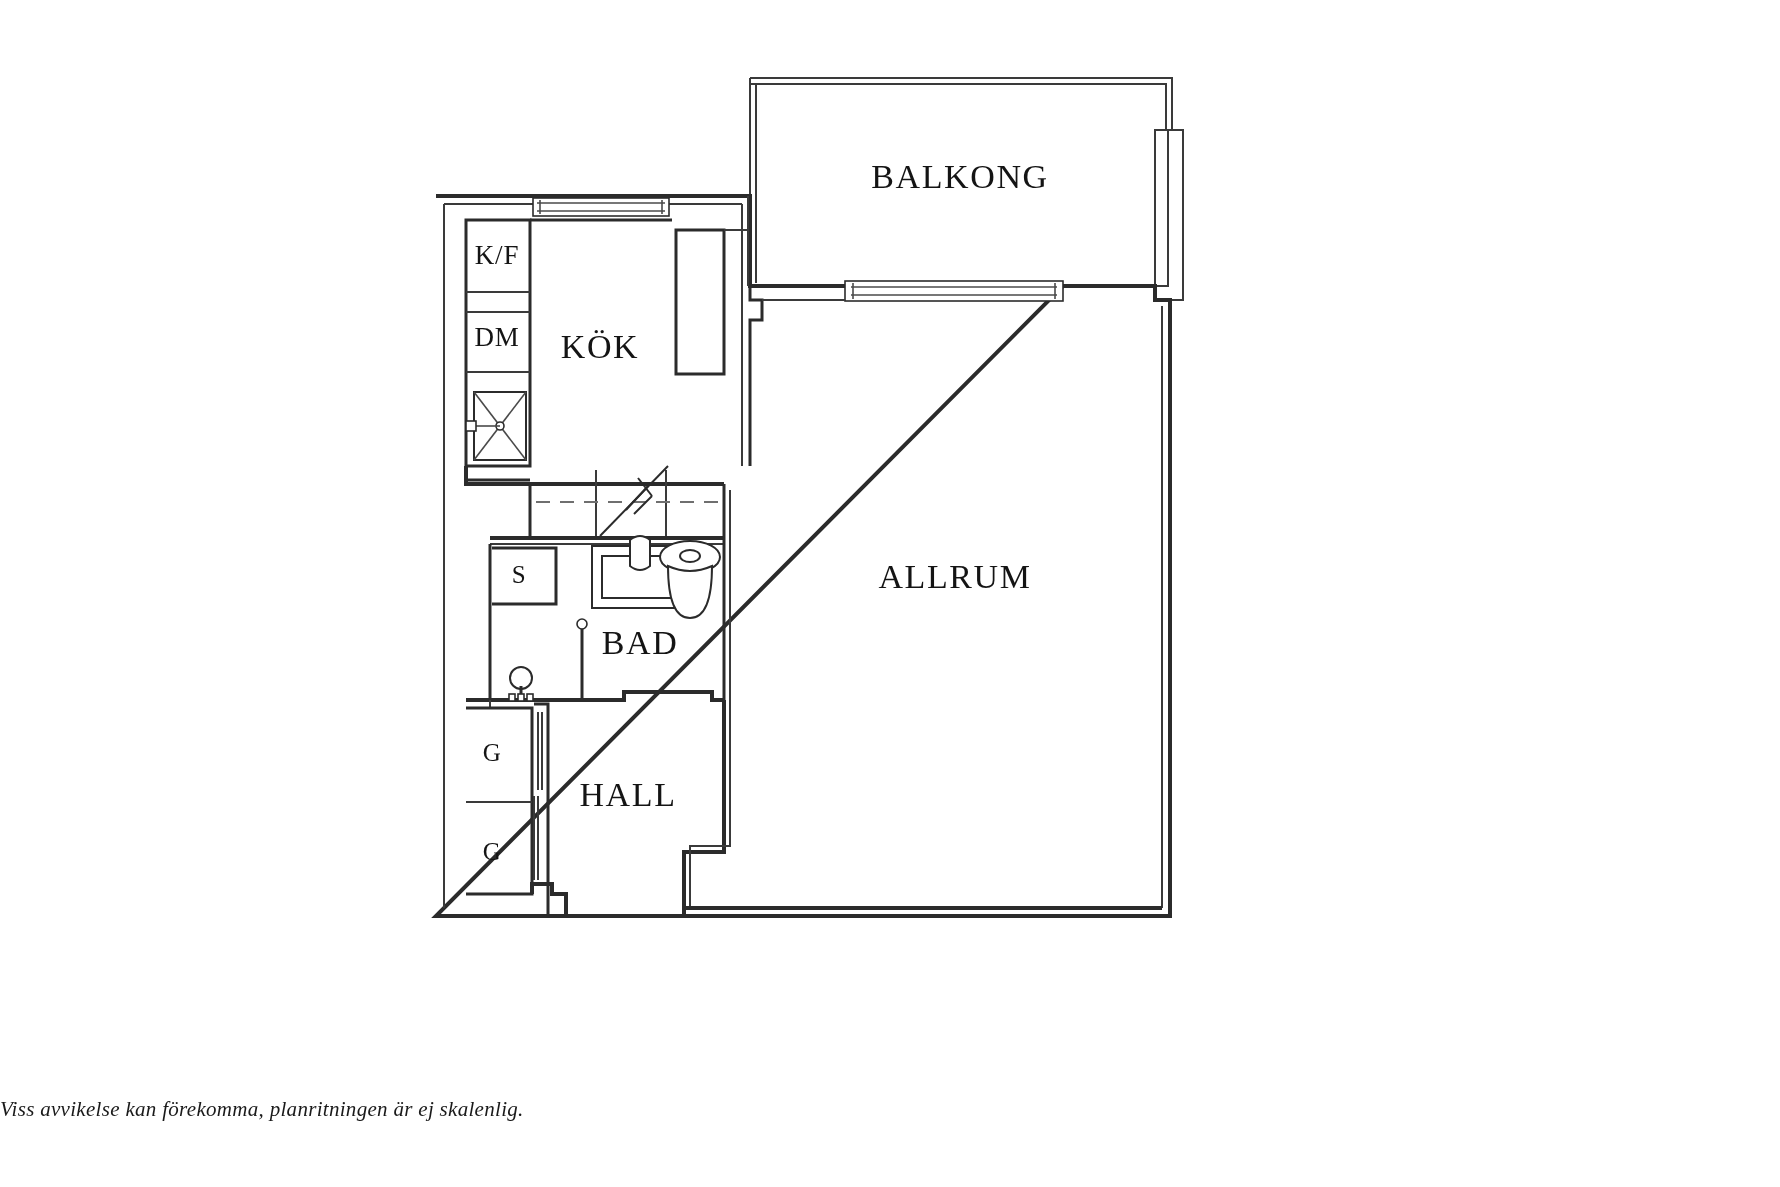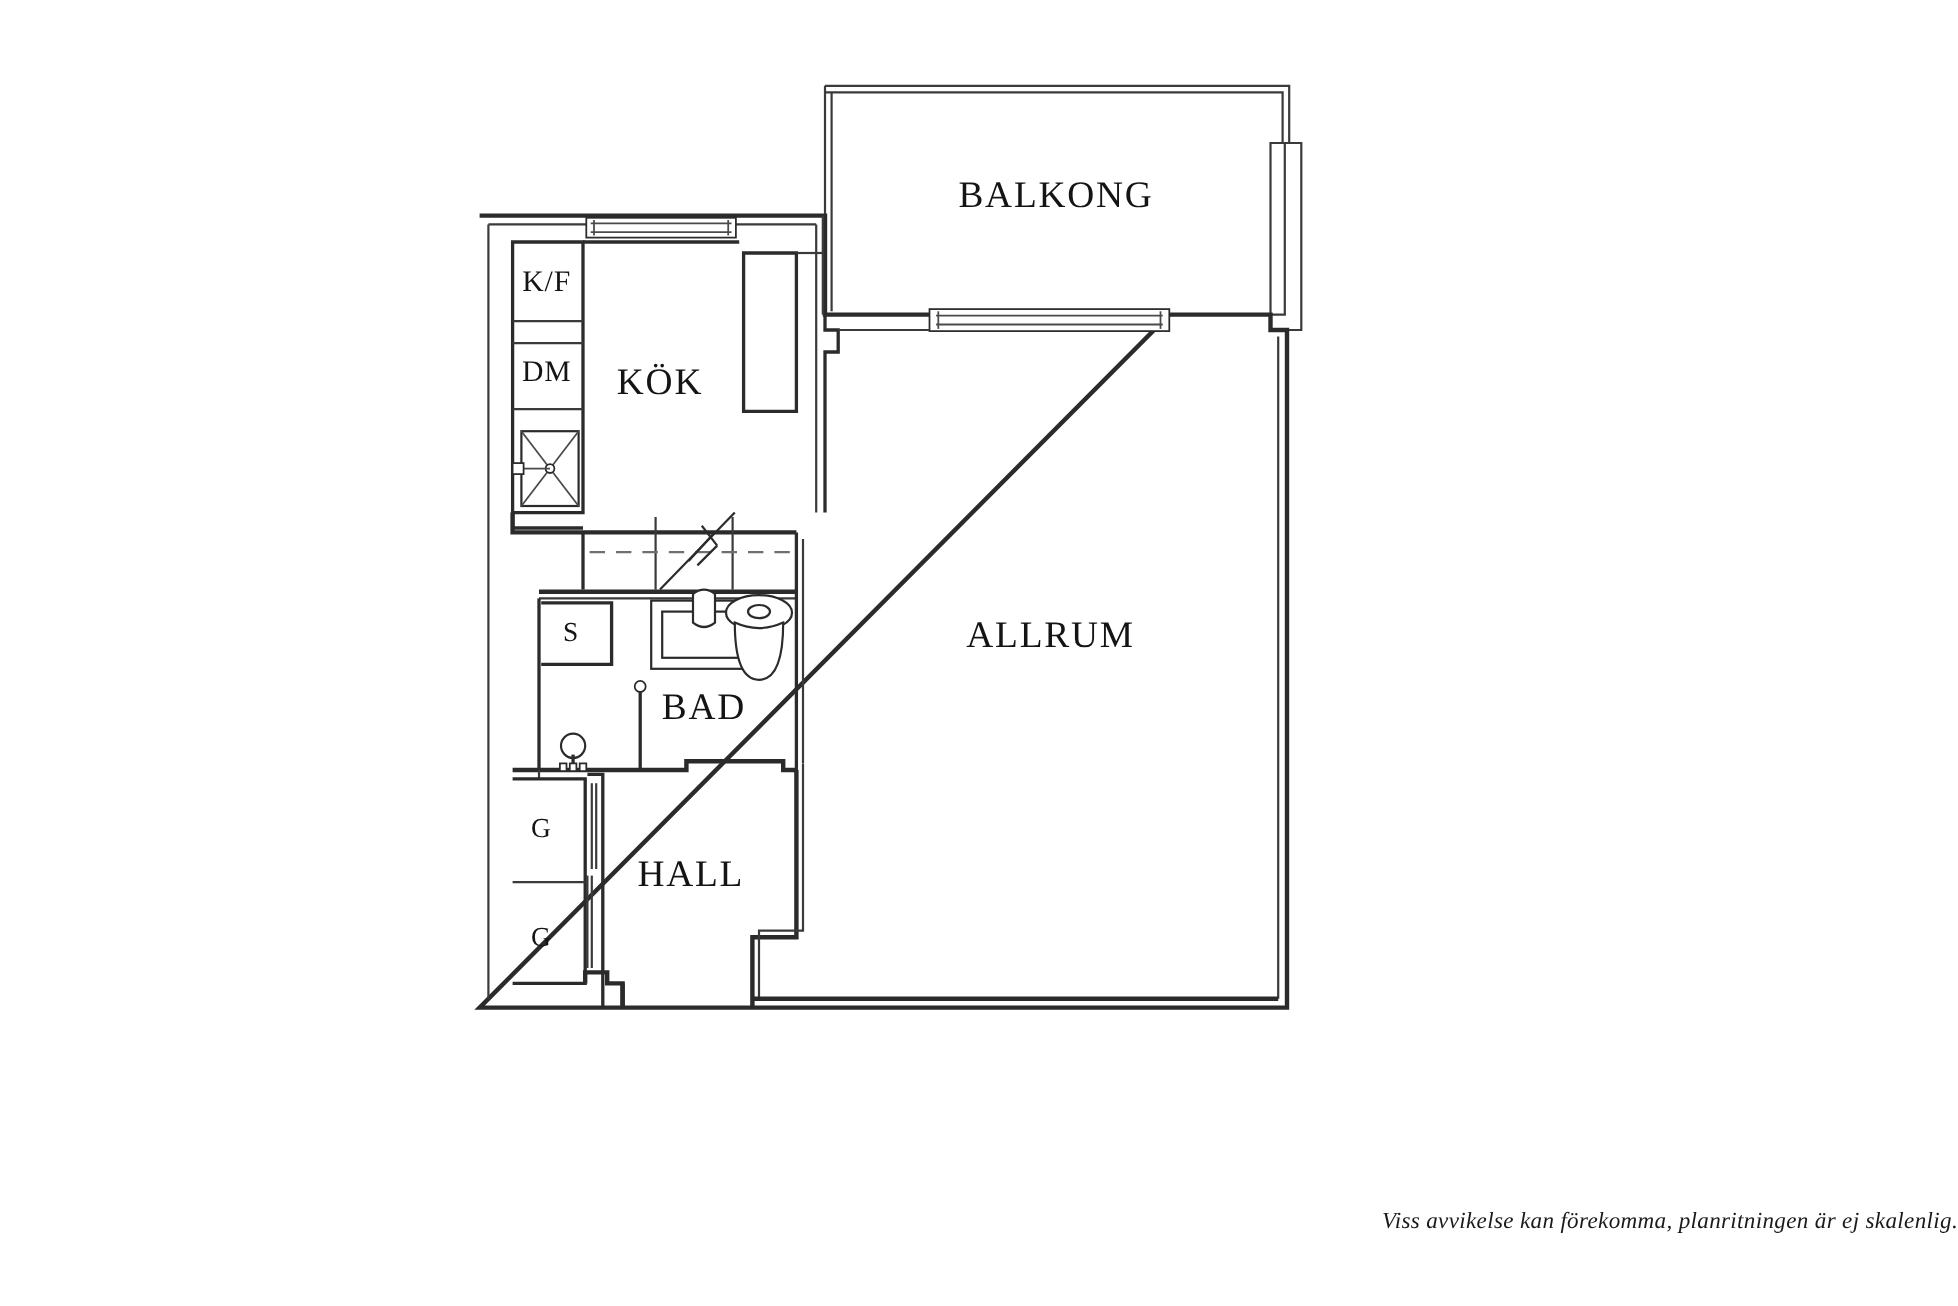--- a/index.html
+++ b/index.html
@@ -49,21 +49,21 @@
   }
   .room-label.tiny {
     font-size: 25px;
     letter-spacing: 0.5px;
   }
   .caption-text {
     position: absolute;
     left: 0;
     top: 1097px;
     width: 1780px;
-    text-align: right;
+    text-align: left;
     font-family: "Liberation Serif", "DejaVu Serif", serif;
     font-style: italic;
     font-size: 21px;
     color: #1a1a1a;
     letter-spacing: 0.3px;
   }
 </style>
 </head>
 <body>
 

